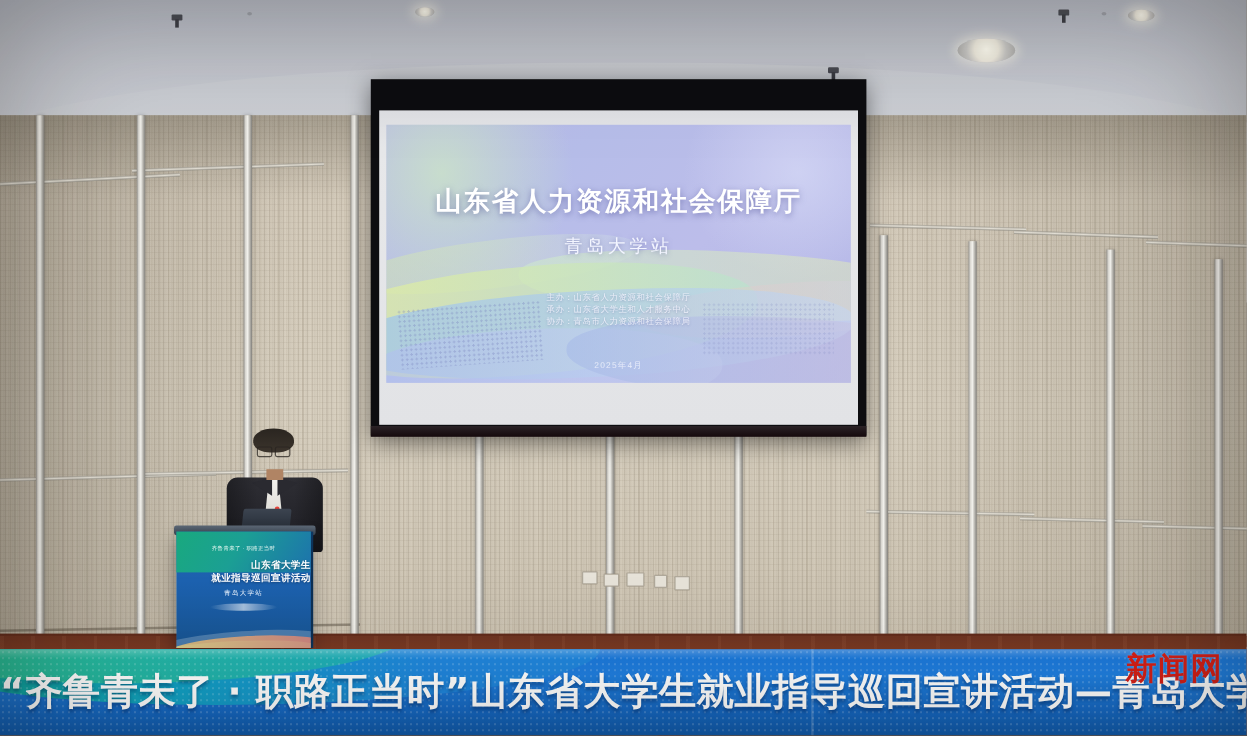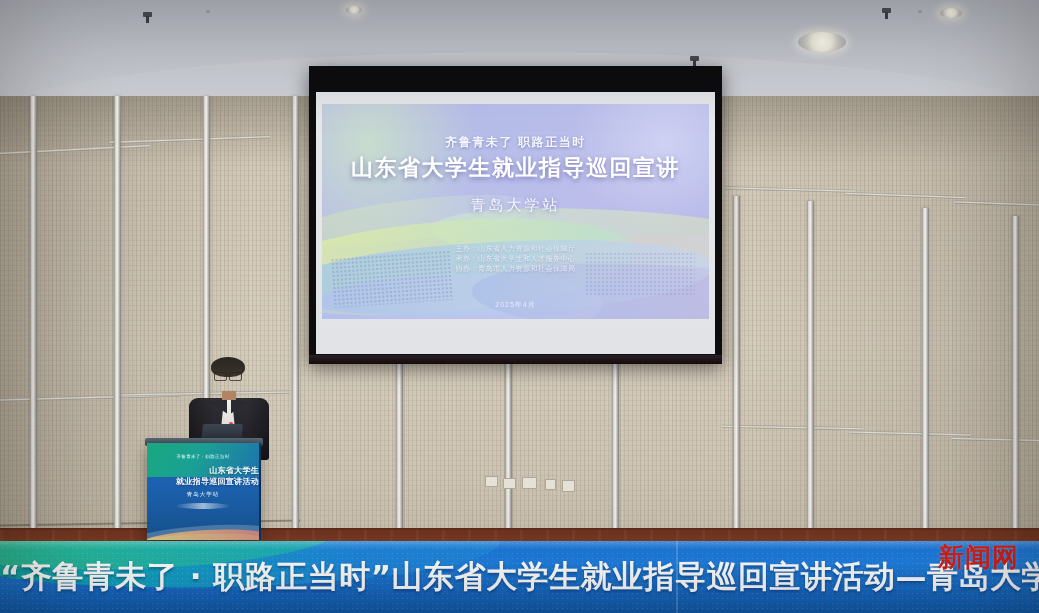--- a/index.html
+++ b/index.html
@@ -257,22 +257,21 @@
     <div class="wave w7"></div>
     <div class="wave w3"></div>
     <div class="wave w1"></div>
     <div class="wave w6"></div>
     <div class="wave w2"></div>
     <div class="wave w5"></div>
     <div class="wave w4"></div>
     <div class="dots"></div>
     <div class="dots2"></div>
 
-    <div class="slide-kicker">齐鲁青未了  职路正当时</div>
-    <div class="slide-title">山东省大学生就业指导巡回宣讲</div>
+    <div class="slide-title">山东省人力资源和社会保障厅</div>
     <div class="slide-sub">青岛大学站</div>
     <div class="slide-credits" style="white-space:pre-line;">主办：山东省人力资源和社会保障厅
 承办：山东省大学生和人才服务中心
 协办：青岛市人力资源和社会保障局</div>
     <div class="slide-date">2025年4月</div>
   </div>
 
   <div class="baseboard"></div>
   <div class="floor">
     <div class="floor-shine"></div>

